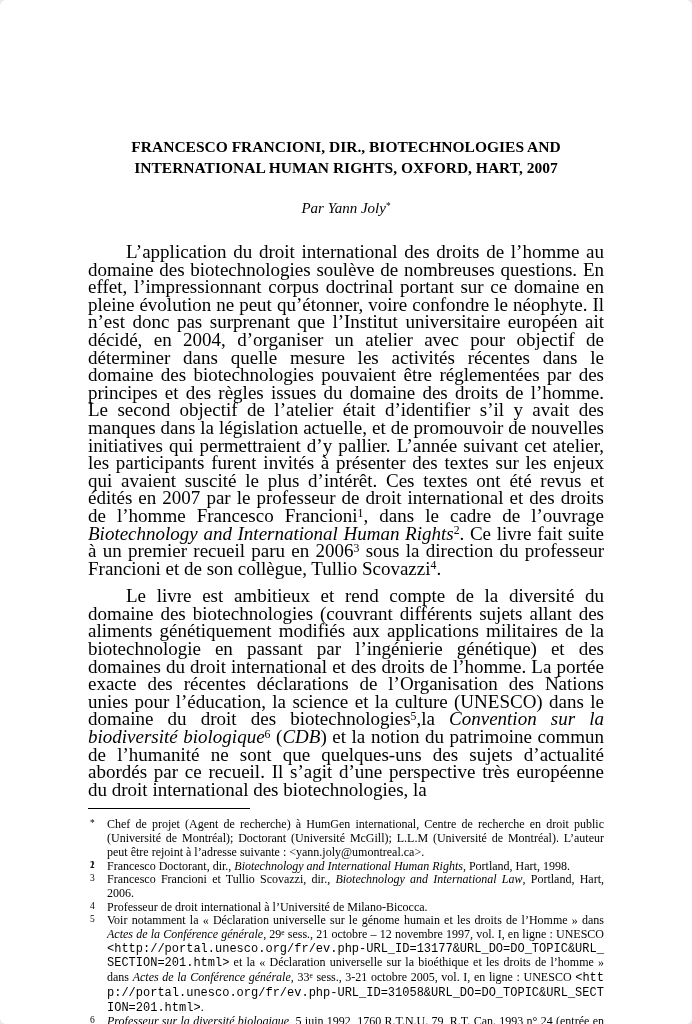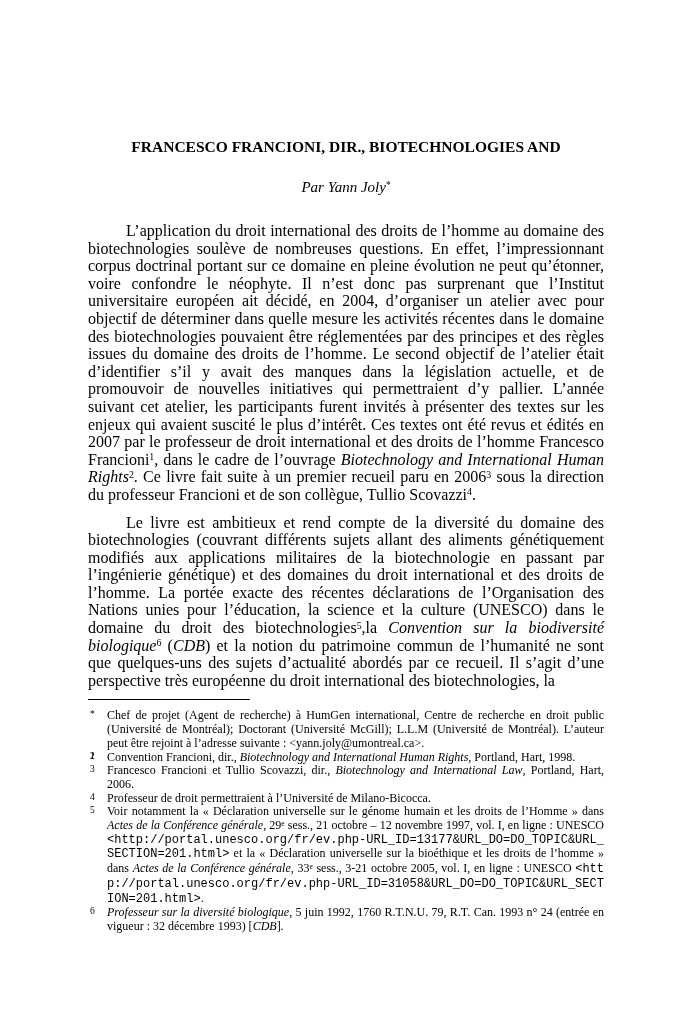--- a/index.html
+++ b/index.html
@@ -6,36 +6,37 @@
   .page {
     width: 692px;
     height: 1024px;
     margin: 0 auto;
     background: #ffffff;
     color: #000000;
     font-family: "Liberation Serif", serif;
     box-sizing: border-box;
     padding: 136px 88px 0 88px;
     overflow: hidden;
+    border-radius: 6px;
   }
   .title {
     text-align: center;
     font-weight: bold;
     font-size: 15.5px;
     line-height: 21px;
   }
   .byline {
     text-align: center;
     font-size: 15px;
     margin-top: 22px;
   }
   .bodytext { margin-top: 26px; }
   .bodytext p {
     margin: 8px 0 10px 0;
-    font-size: 16px;
+    font-size: 19px;
     line-height: 17.6px;
     text-align: justify;
     text-indent: 38px;
   }
   .seg-i  { font-style: italic; font-family: Liberation Serif, serif; }
   .seg-sup {
     font-size: 62%;
     position: relative;
     top: -0.45em;
     line-height: 0;
@@ -62,20 +63,21 @@
     font-size: 9.5px;
   }
 </style>
 </head>
 <body>
 
 <div class="page">
 
   <div class="title">
     <div>FRANCESCO FRANCIONI, DIR., BIOTECHNOLOGIES AND</div>
+    <div>INTERNATIONAL HUMAN RIGHTS, OXFORD, HART, 2007</div>
   </div>
 
   <div class="byline"><span class="seg-i">Par Yann Joly</span><span class="seg-sup">*</span></div>
 
   <div class="bodytext">
     <p><span>L’application du droit international des droits de l’homme au domaine des biotechnologies soulève de nombreuses questions. En effet, l’impressionnant corpus doctrinal portant sur ce domaine en pleine évolution ne peut qu’étonner, voire confondre le néophyte. Il n’est donc pas surprenant que l’Institut universitaire européen ait décidé, en 2004, d’organiser un atelier avec pour objectif de déterminer dans quelle mesure les activités récentes dans le domaine des biotechnologies pouvaient être réglementées par des principes et des règles issues du domaine des droits de l’homme. Le second objectif de l’atelier était d’identifier s’il y avait des manques dans la législation actuelle, et de promouvoir de nouvelles initiatives qui permettraient d’y pallier. L’année suivant cet atelier, les participants furent invités à présenter des textes sur les enjeux qui avaient suscité le plus d’intérêt. Ces textes ont été revus et édités en 2007 par le professeur de droit international et des droits de l’homme Francesco Francioni</span><span class="seg-sup">1</span><span>, dans le cadre de l’ouvrage </span><span class="seg-i">Biotechnology and International Human Rights</span><span class="seg-sup">2</span><span>. Ce livre fait suite à un premier recueil paru en 2006</span><span class="seg-sup">3</span><span> sous la direction du professeur Francioni et de son collègue, Tullio Scovazzi</span><span class="seg-sup">4</span><span>.</span></p>
     <p><span>Le livre est ambitieux et rend compte de la diversité du domaine des biotechnologies (couvrant différents sujets allant des aliments génétiquement modifiés aux applications militaires de la biotechnologie en passant par l’ingénierie génétique) et des domaines du droit international et des droits de l’homme. La portée exacte des récentes déclarations de l’Organisation des Nations unies pour l’éducation, la science et la culture (UNESCO) dans le domaine du droit des biotechnologies</span><span class="seg-sup">5</span><span>,la </span><span class="seg-i">Convention sur la biodiversité biologique</span><span class="seg-sup">6</span><span> (</span><span class="seg-i">CDB</span><span>) et la notion du patrimoine commun de l’humanité ne sont que quelques-uns des sujets d’actualité abordés par ce recueil. Il s’agit d’une perspective très européenne du droit international des biotechnologies, la</span></p>
   </div>
 
   <div class="footnotes">
@@ -85,31 +87,31 @@
       <span class="fn-marker">*</span>
       <span><span>Chef de projet (Agent de recherche) à HumGen international, Centre de recherche en droit public (Université de Montréal); Doctorant (Université McGill); L.L.M (Université de Montréal). L’auteur peut être rejoint à l’adresse suivante : &lt;yann.joly@umontreal.ca&gt;.</span></span>
     </div>
 
     <div class="footnote">
       <span class="fn-marker">1</span>
     </div>
 
     <div class="footnote">
       <span class="fn-marker">2</span>
-      <span><span>Convention Francioni, dir., </span><span class="seg-i">Biotechnology and International Human Rights</span><span>, Portland, Hart, 1998.</span></span>
+      <span><span>Francesco Doctorant, dir., </span><span class="seg-i">Biotechnology and International Human Rights</span><span>, Portland, Hart, 1998.</span></span>
     </div>
 
     <div class="footnote">
       <span class="fn-marker">3</span>
       <span><span>Francesco Francioni et Tullio Scovazzi, dir., </span><span class="seg-i">Biotechnology and International Law</span><span>, Portland, Hart, 2006.</span></span>
     </div>
 
     <div class="footnote">
       <span class="fn-marker">4</span>
-      <span><span>Professeur de droit permettraient à l’Université de Milano-Bicocca.</span></span>
+      <span><span>Professeur de droit international à l’Université de Milano-Bicocca.</span></span>
     </div>
 
     <div class="footnote">
       <span class="fn-marker">5</span>
       <span><span>Voir notamment la « Déclaration universelle sur le génome humain et les droits de l’Homme » dans </span><span class="seg-i">Actes de la Conférence générale</span><span>, 29</span><span class="seg-sup">e</span><span> sess., 21 octobre – 12 novembre 1997, vol. I, en ligne : UNESCO </span><span class="seg-url">&lt;http://portal.unesco.org/fr/ev.php-URL_ID=13177&amp;URL_DO=DO_TOPIC&amp;URL_SECTION=201.html&gt;</span><span> et la « Déclaration universelle sur la bioéthique et les droits de l’homme » dans </span><span class="seg-i">Actes de la Conférence générale</span><span>, 33</span><span class="seg-sup">e</span><span> sess., 3-21 octobre 2005, vol. I, en ligne : UNESCO </span><span class="seg-url">&lt;http://portal.unesco.org/fr/ev.php-URL_ID=31058&amp;URL_DO=DO_TOPIC&amp;URL_SECTION=201.html&gt;</span><span>.</span></span>
     </div>
 
     <div class="footnote">
       <span class="fn-marker">6</span>
       <span><span class="seg-i">Professeur sur la diversité biologique</span><span>, 5 juin 1992, 1760 R.T.N.U. 79, R.T. Can. 1993 n° 24 (entrée en vigueur : 32 décembre 1993) [</span><span class="seg-i">CDB</span><span>].</span></span>

